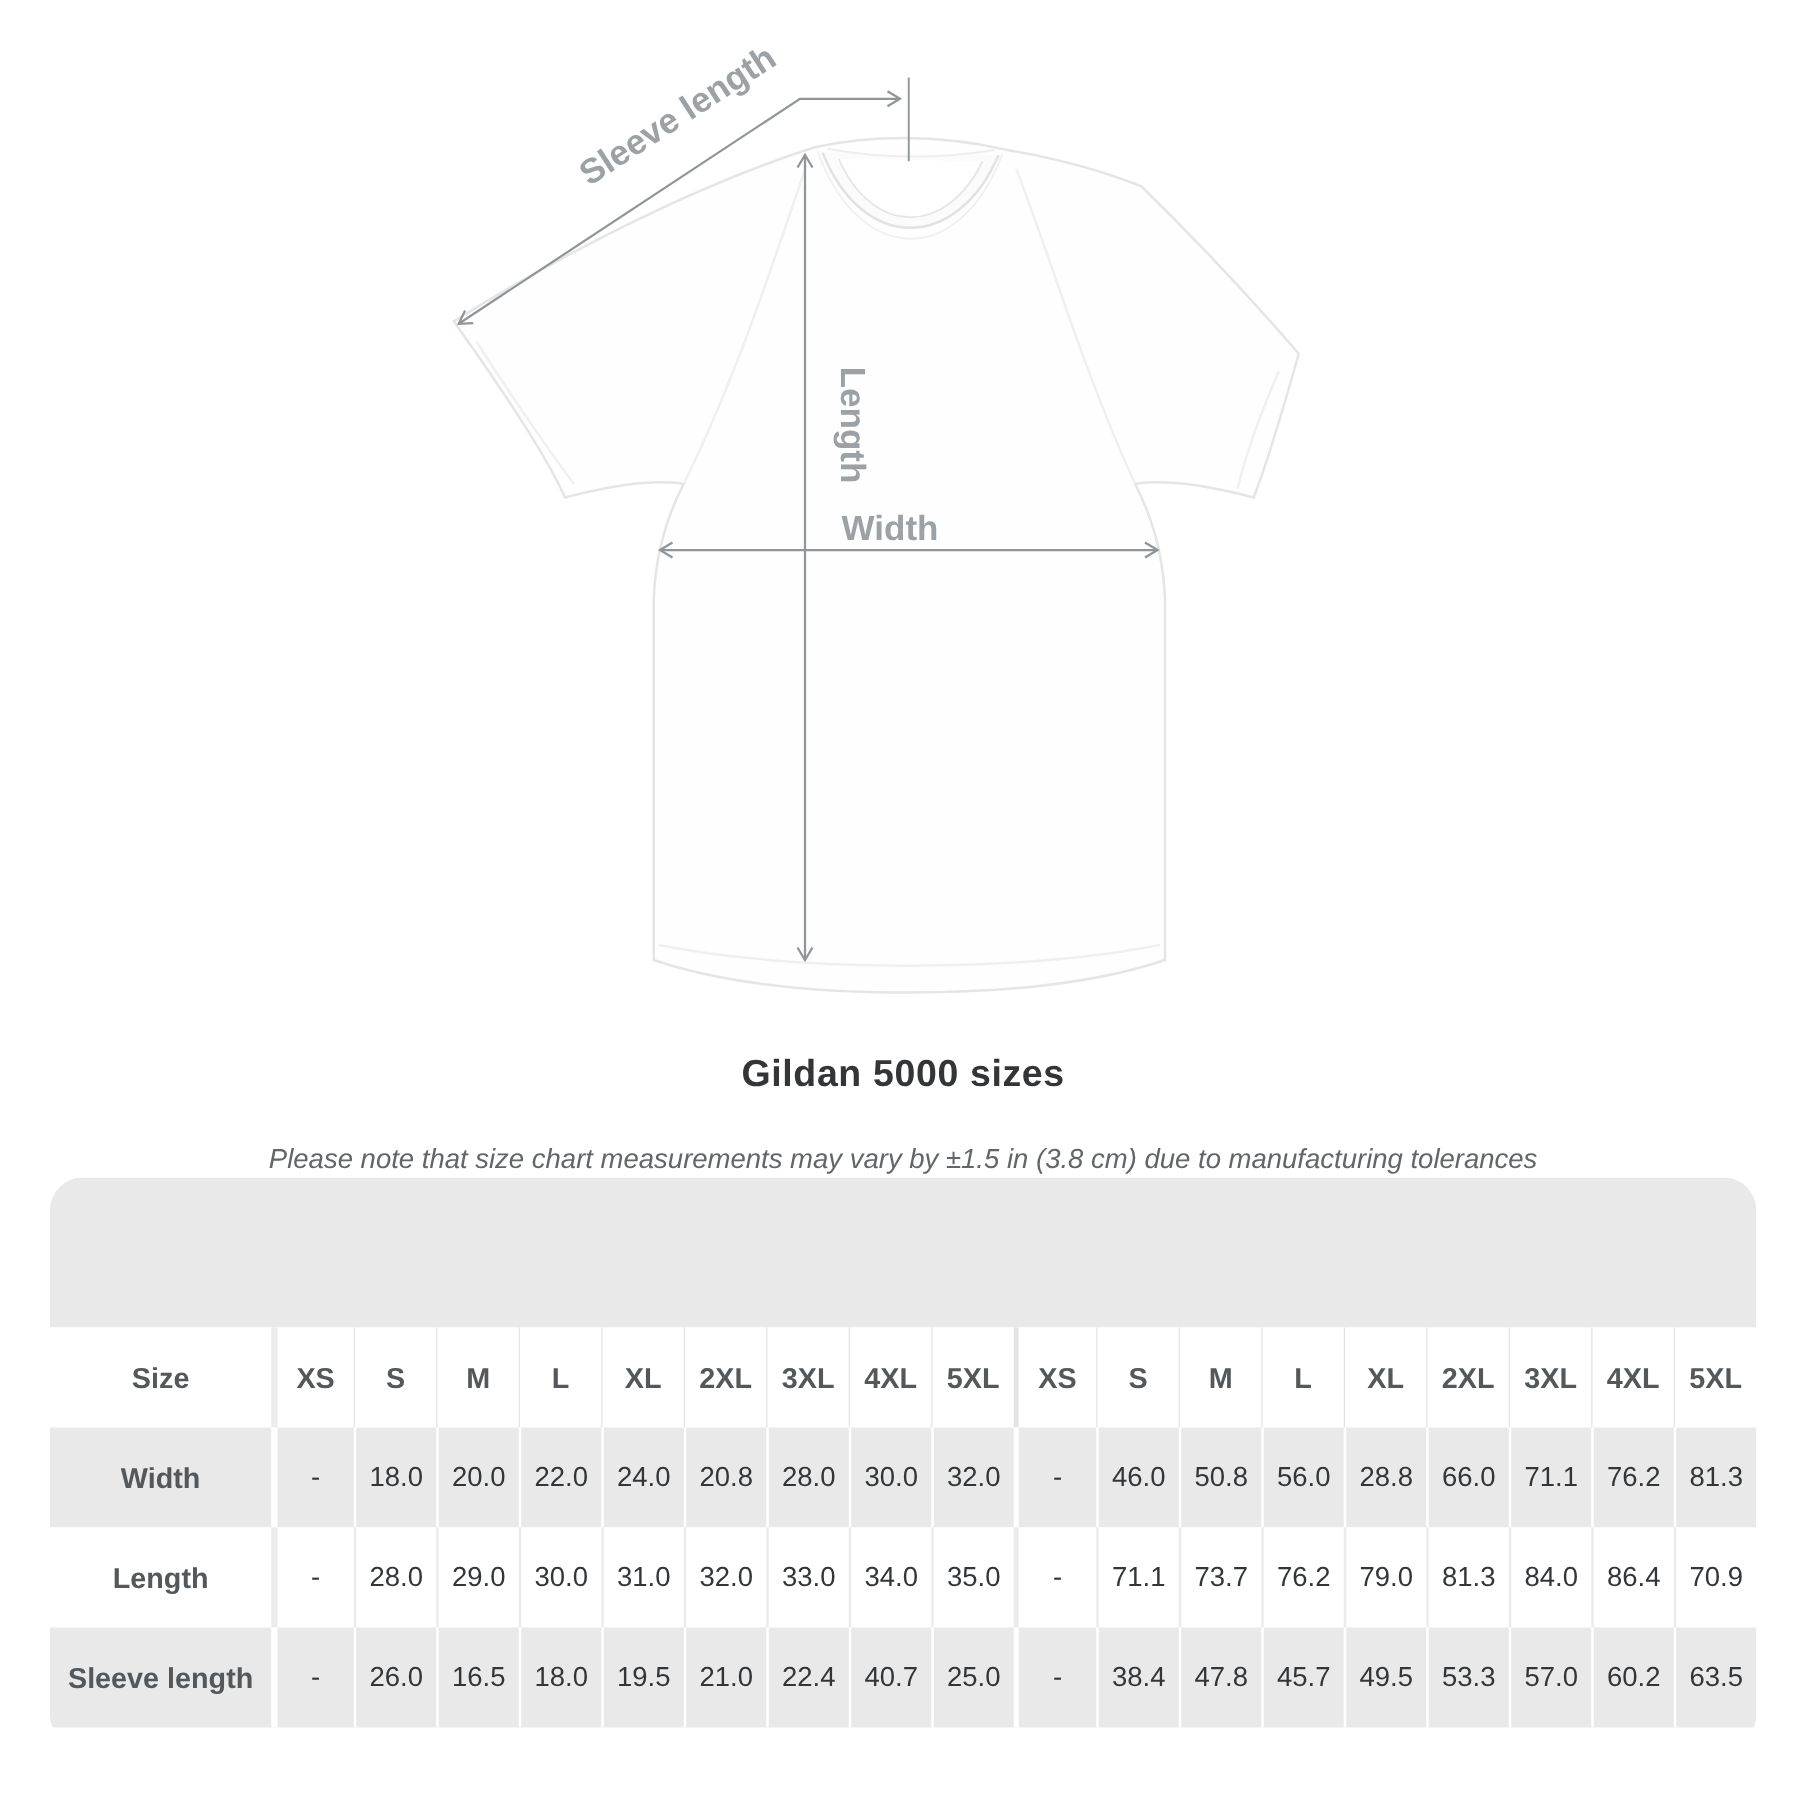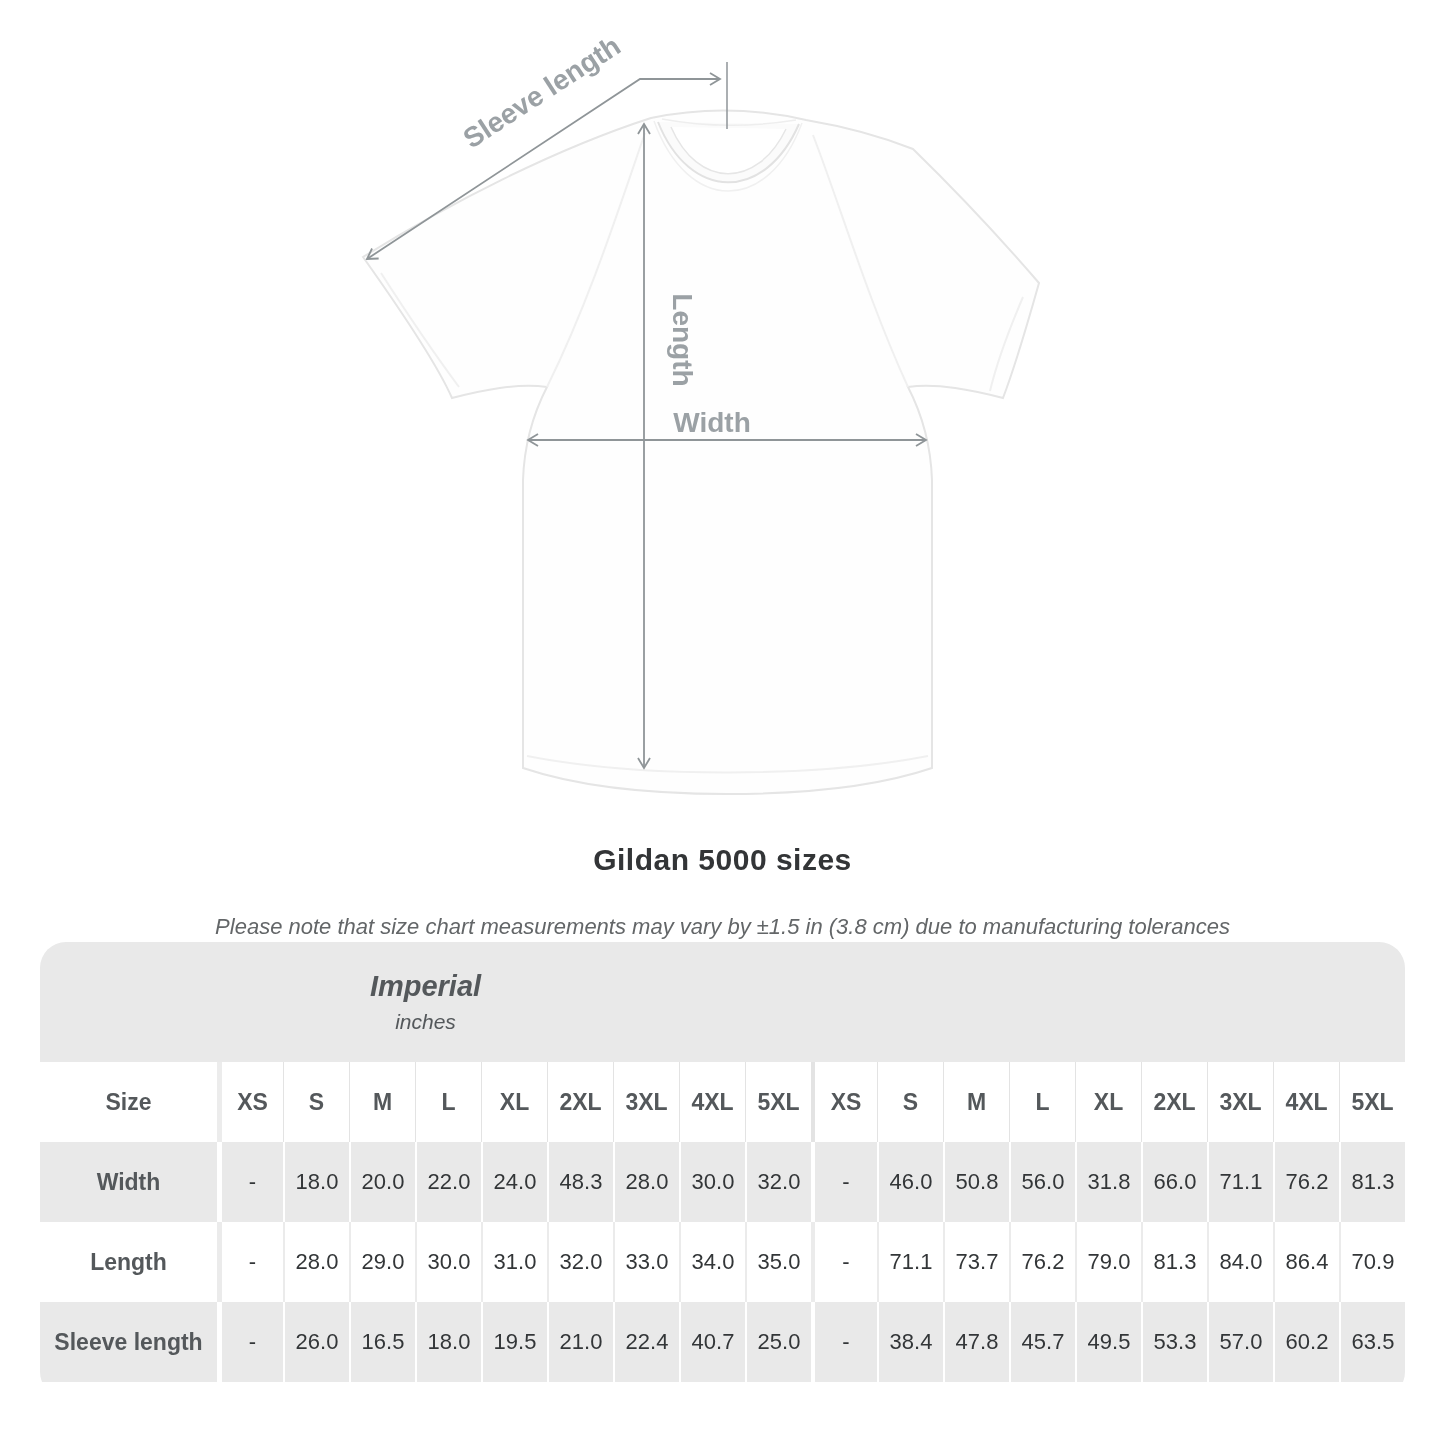--- a/index.html
+++ b/index.html
@@ -92,24 +92,20 @@
   <text class="dim-label" transform="translate(673,340) rotate(90)" text-anchor="middle">Length</text>
   <text class="dim-label" x="712" y="432" text-anchor="middle">Width</text>
 </svg>
 
 <div class="title">Gildan 5000 sizes</div>
 <div class="subtitle">Please note that size chart measurements may vary by ±1.5 in (3.8 cm) due to manufacturing tolerances</div>
 
 <div class="size-table">
 
   <div class="units">
-    <div class="unit-cell">
-      <div class="unit-name">Imperial</div>
-      <div class="unit-sub">inches</div>
-    </div>
   </div>
 
   <div class="trow header">
     <div class="cell lab">Size</div>
     <div class="cell fd">XS</div>
     <div class="cell">S</div>
     <div class="cell">M</div>
     <div class="cell">L</div>
     <div class="cell">XL</div>
     <div class="cell">2XL</div>
@@ -127,29 +123,29 @@
     <div class="cell">5XL</div>
   </div>
 
   <div class="trow gray">
     <div class="cell lab">Width</div>
     <div class="cell val fd">-</div>
     <div class="cell val">18.0</div>
     <div class="cell val">20.0</div>
     <div class="cell val">22.0</div>
     <div class="cell val">24.0</div>
-    <div class="cell val">48.3</div>
+    <div class="cell val">20.8</div>
     <div class="cell val">28.0</div>
     <div class="cell val">30.0</div>
     <div class="cell val">32.0</div>
     <div class="cell val md">-</div>
     <div class="cell val">46.0</div>
     <div class="cell val">50.8</div>
     <div class="cell val">56.0</div>
-    <div class="cell val">31.8</div>
+    <div class="cell val">28.8</div>
     <div class="cell val">66.0</div>
     <div class="cell val">71.1</div>
     <div class="cell val">76.2</div>
     <div class="cell val">81.3</div>
   </div>
 
   <div class="trow white">
     <div class="cell lab">Length</div>
     <div class="cell val fd">-</div>
     <div class="cell val">28.0</div>

